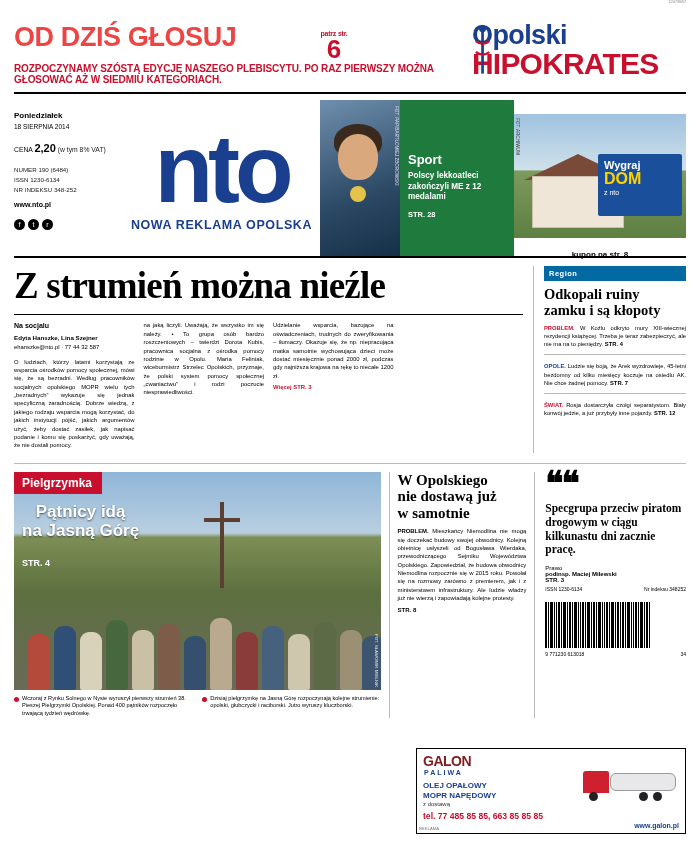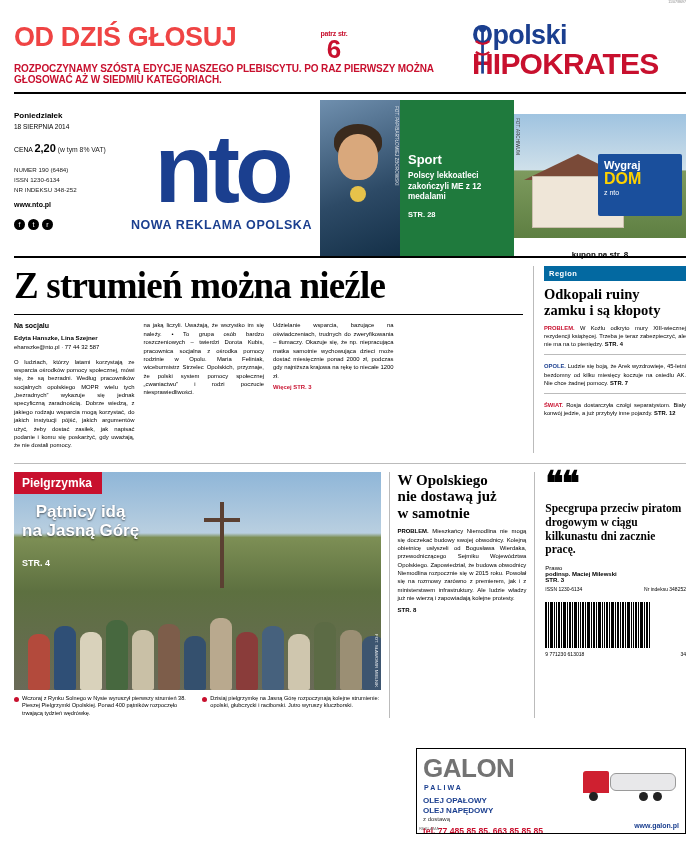--- a/index.html
+++ b/index.html
@@ -245,21 +245,21 @@
   .quote-meta b { display: block; font-weight: bold; }
   .barcode { margin-top: 10px; height: 46px; display: flex; align-items: flex-end; gap: 1px; }
   .barcode i { display: block; background: #000; width: 1px; height: 100%; }
   .barcode-no { font-size: 5px; margin-top: 3px; display: flex; justify-content: space-between; }
 
   
   .ad {
     position: absolute; left: 416px; right: 14px; bottom: 14px; height: 86px;
     border: 1px solid #000; background: #fff; overflow: hidden;
   }
-  .ad .galon { font-size: 26px; font-weight: bold; color: #737373; letter-spacing: -0.5px; padding: 4px 0 0 6px;}
+  .ad .galon { font-size: 14px; font-weight: bold; color: #7f1d1d; letter-spacing: -0.5px; padding: 4px 0 0 6px;}
   .ad .paliwa { font-size: 7px; font-weight: bold; color: #1b3f8f; padding-left: 7px; letter-spacing: 2px;}
   .ad .prod { font-size: 8px; font-weight: bold; color: #1b3f8f; padding-left: 6px; margin-top: 5px; line-height: 1.25;}
   .ad .dost { font-size: 6px; padding-left: 6px; color: #333;}
   .ad .tel { font-size: 8.6px; font-weight: bold; color: #c8102e; padding-left: 6px; margin-top: 4px;}
   .ad .www { position: absolute; right: 6px; bottom: 4px; font-size: 7px; font-weight: bold; color: #1b3f8f;}
   .ad .truck {
     position: absolute; right: 6px; top: 16px; width: 96px; height: 40px;
   }
   .ad .truck .cab { position: absolute; left: 0; top: 6px; width: 26px; height: 22px; background: #cf2030; border-radius: 3px 2px 0 0;}
   .ad .truck .tank { position: absolute; left: 27px; top: 8px; width: 66px; height: 18px; background: #e8e8ea; border: 1px solid #9a9a9a; border-radius: 6px;}
@@ -497,21 +497,21 @@
         <span>9 771230 613018</span>
         <span>34</span>
       </div>
     </div>
   </div>
 
   <div class="ad">
     <div class="galon">GALON</div>
     <div class="paliwa">PALIWA</div>
     <div class="prod">OLEJ OPAŁOWY</div>
-    <div class="prod" style="margin-top:0">OLEJ NAPĘDOWY</div>
+    <div class="prod" style="margin-top:0">MOPR NAPĘDOWY</div>
     <div class="dost">z dostawą</div>
     <div class="tel">tel. 77 485 85 85, 663 85 85 85</div>
     <div class="www">www.galon.pl</div>
     <div class="truck">
       <div class="cab"></div>
       <div class="tank"></div>
       <div class="w" style="left:6px"></div>
       <div class="w" style="left:56px"></div>
       <div class="w" style="left:70px"></div>
     </div>

